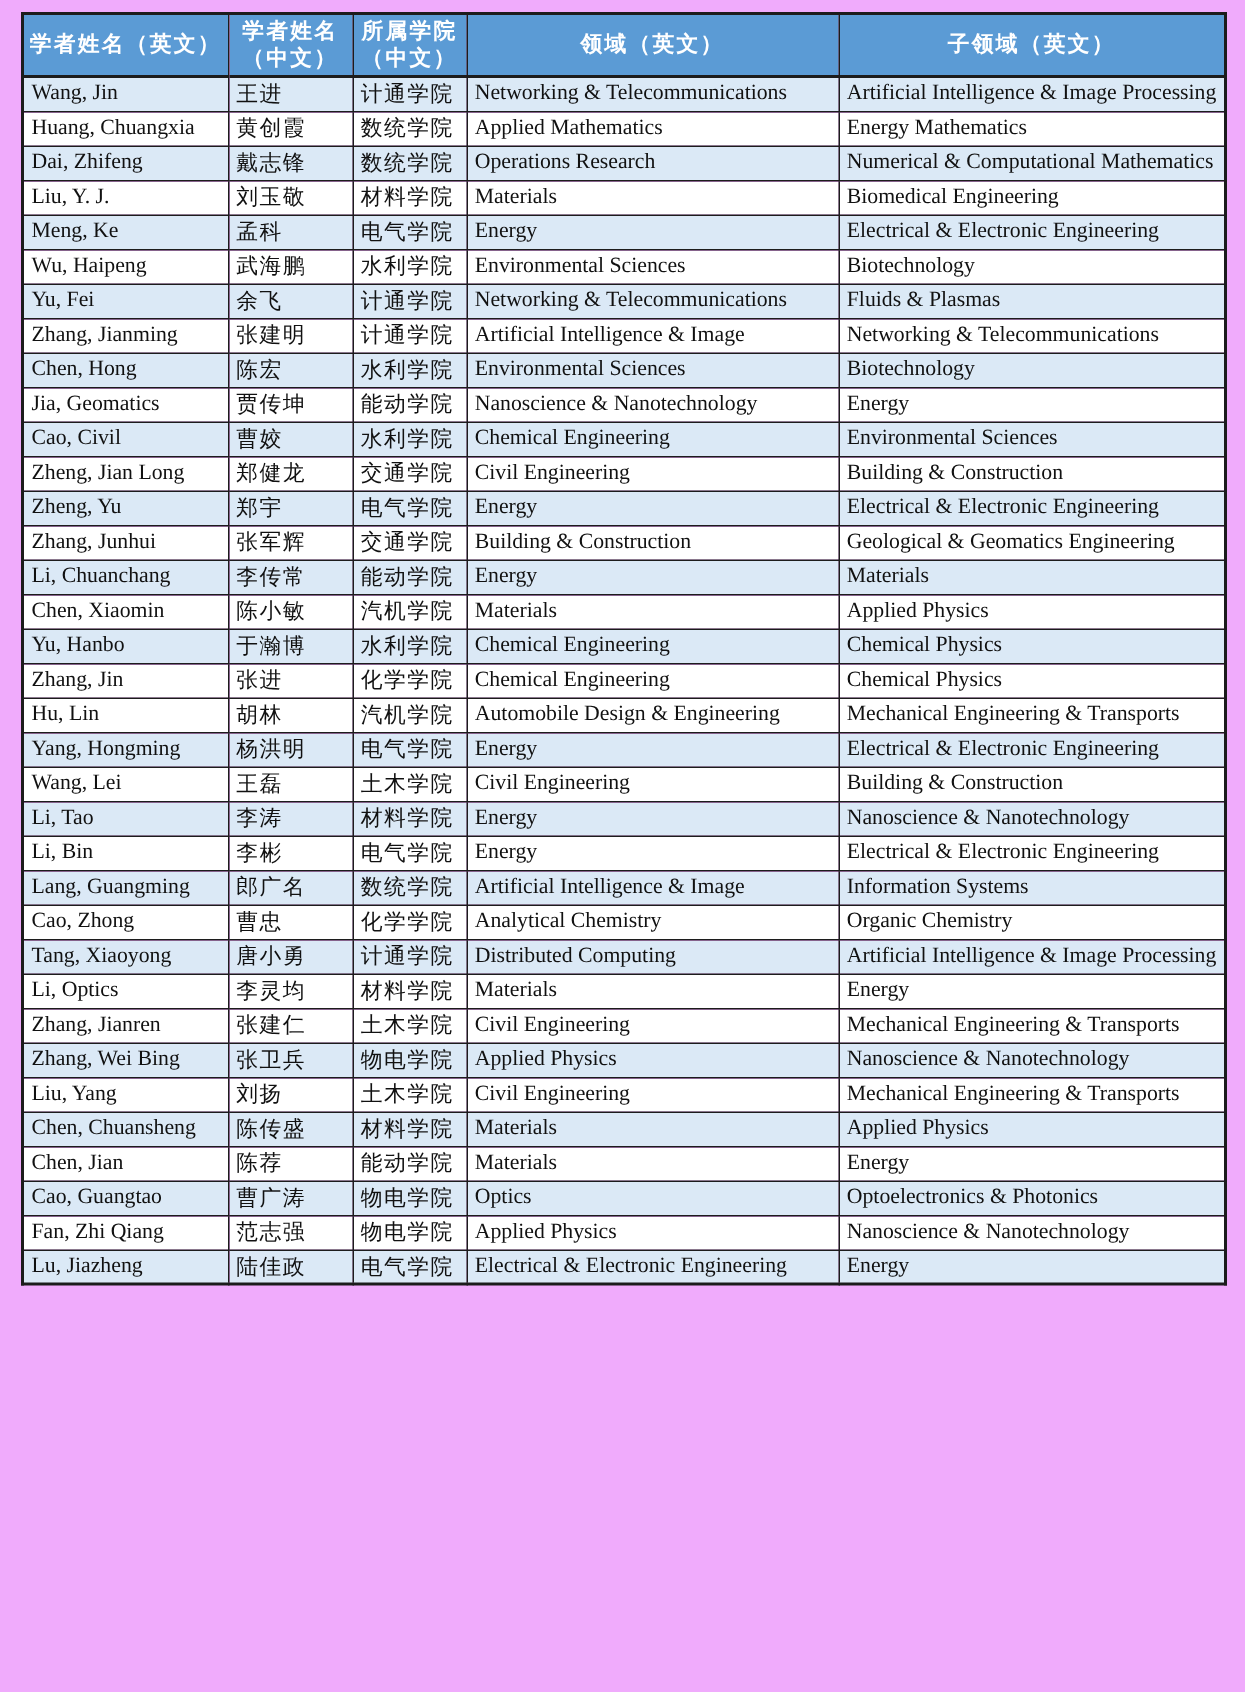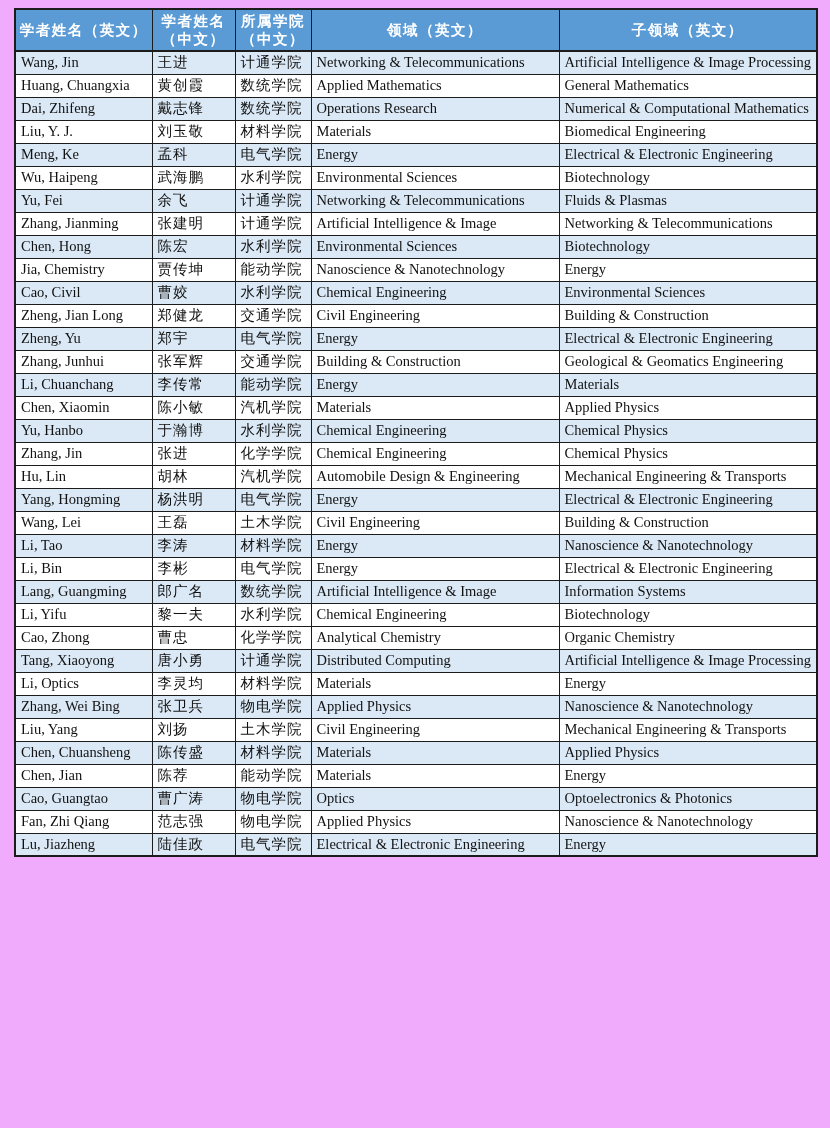--- a/index.html
+++ b/index.html
@@ -95,21 +95,21 @@
           <td class="cn">王进</td>
           <td class="cn">计通学院</td>
           <td class="en">Networking &amp; Telecommunications</td>
           <td class="en">Artificial Intelligence &amp; Image Processing</td>
         </tr>
         <tr class="plain">
           <td class="en">Huang, Chuangxia</td>
           <td class="cn">黄创霞</td>
           <td class="cn">数统学院</td>
           <td class="en">Applied Mathematics</td>
-          <td class="en">General Mathematics</td>
+          <td class="en">Energy Mathematics</td>
         </tr>
         <tr class="alt">
           <td class="en">Dai, Zhifeng</td>
           <td class="cn">戴志锋</td>
           <td class="cn">数统学院</td>
           <td class="en">Operations Research</td>
           <td class="en">Numerical &amp; Computational Mathematics</td>
         </tr>
         <tr class="plain">
           <td class="en">Liu, Y. J.</td>
@@ -147,21 +147,21 @@
           <td class="en">Networking &amp; Telecommunications</td>
         </tr>
         <tr class="alt">
           <td class="en">Chen, Hong</td>
           <td class="cn">陈宏</td>
           <td class="cn">水利学院</td>
           <td class="en">Environmental Sciences</td>
           <td class="en">Biotechnology</td>
         </tr>
         <tr class="plain">
-          <td class="en">Jia, Chemistry</td>
+          <td class="en">Jia, Geomatics</td>
           <td class="cn">贾传坤</td>
           <td class="cn">能动学院</td>
           <td class="en">Nanoscience &amp; Nanotechnology</td>
           <td class="en">Energy</td>
         </tr>
         <tr class="alt">
           <td class="en">Cao, Civil</td>
           <td class="cn">曹姣</td>
           <td class="cn">水利学院</td>
           <td class="en">Chemical Engineering</td>
@@ -252,47 +252,47 @@
           <td class="en">Electrical &amp; Electronic Engineering</td>
         </tr>
         <tr class="alt">
           <td class="en">Lang, Guangming</td>
           <td class="cn">郎广名</td>
           <td class="cn">数统学院</td>
           <td class="en">Artificial Intelligence &amp; Image</td>
           <td class="en">Information Systems</td>
         </tr>
         <tr class="plain">
-          <td class="en">Li, Yifu</td>
-          <td class="cn">黎一夫</td>
-          <td class="cn">水利学院</td>
-          <td class="en">Chemical Engineering</td>
-          <td class="en">Biotechnology</td>
-        </tr>
-        <tr class="plain">
           <td class="en">Cao, Zhong</td>
           <td class="cn">曹忠</td>
           <td class="cn">化学学院</td>
           <td class="en">Analytical Chemistry</td>
           <td class="en">Organic Chemistry</td>
         </tr>
         <tr class="alt">
           <td class="en">Tang, Xiaoyong</td>
           <td class="cn">唐小勇</td>
           <td class="cn">计通学院</td>
           <td class="en">Distributed Computing</td>
           <td class="en">Artificial Intelligence &amp; Image Processing</td>
         </tr>
         <tr class="plain">
           <td class="en">Li, Optics</td>
           <td class="cn">李灵均</td>
           <td class="cn">材料学院</td>
           <td class="en">Materials</td>
           <td class="en">Energy</td>
         </tr>
+        <tr class="plain">
+          <td class="en">Zhang, Jianren</td>
+          <td class="cn">张建仁</td>
+          <td class="cn">土木学院</td>
+          <td class="en">Civil Engineering</td>
+          <td class="en">Mechanical Engineering &amp; Transports</td>
+        </tr>
         <tr class="alt">
           <td class="en">Zhang, Wei Bing</td>
           <td class="cn">张卫兵</td>
           <td class="cn">物电学院</td>
           <td class="en">Applied Physics</td>
           <td class="en">Nanoscience &amp; Nanotechnology</td>
         </tr>
         <tr class="plain">
           <td class="en">Liu, Yang</td>
           <td class="cn">刘扬</td>

